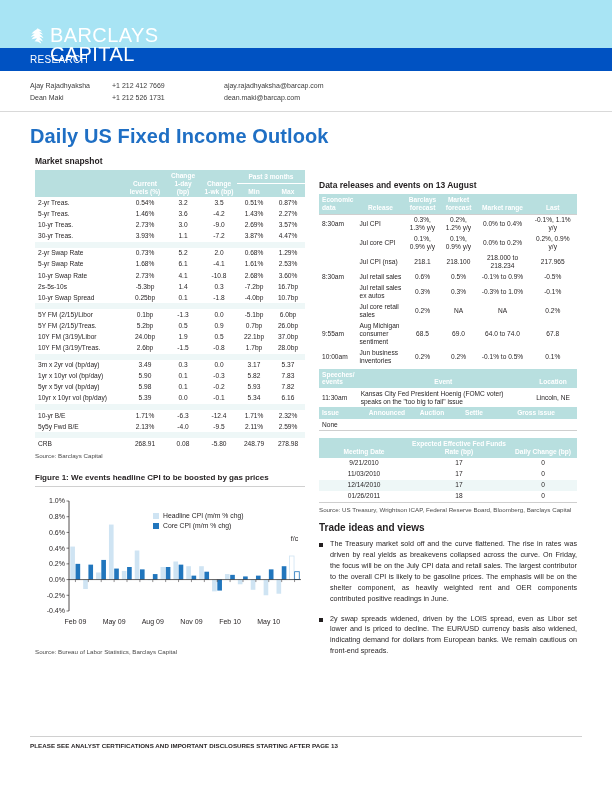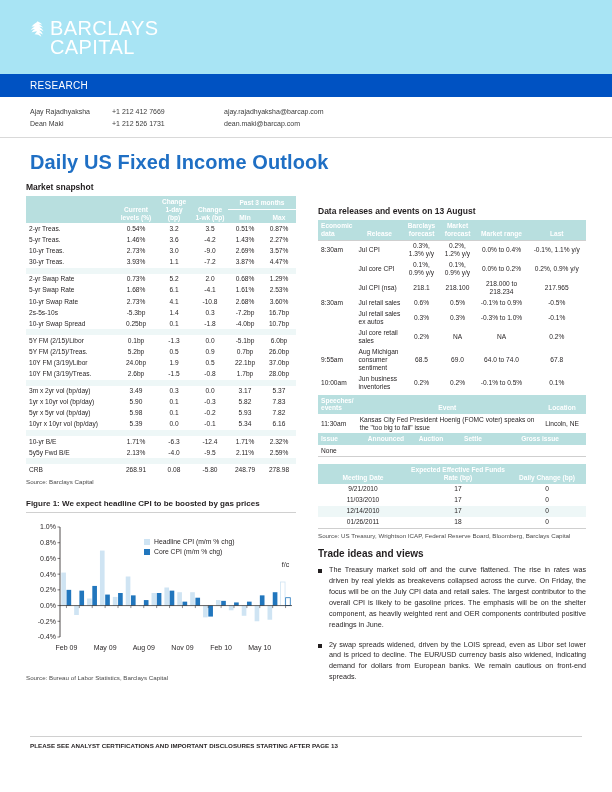--- a/index.html
+++ b/index.html
@@ -7,23 +7,23 @@
     width: 612px; height: 792px;
     background: #ffffff;
     font-family: "Liberation Sans", sans-serif;
     color: #231f20;
     overflow: hidden;
   }
   .page { position: relative; width: 612px; height: 792px; }
 
   
   .masthead {
-    height: 74px;
+    height: 48px;
     background: #a8e4f4;
-    padding: 19px 0 0 30px;
+    padding: 26px 0 0 30px;
   }
   .logo-row { display: flex; align-items: flex-start; gap: 5px; }
   .logo-bird { width: 15px; height: 17px; margin-top: 2px; flex: 0 0 auto; }
   .logo-words { line-height: 0.94; }
   .logo-l1, .logo-l2 {
     color: #ffffff;
     font-size: 20px;
     letter-spacing: 0.4px;
     font-weight: 400;
     display: block;
@@ -56,21 +56,21 @@
 
   .doc-title {
     padding: 13px 30px 8px 30px;
     color: #1f6fc4;
     font-size: 20px;
     font-weight: 700;
     letter-spacing: 0.1px;
   }
 
   
-  .cols { display: flex; padding: 0 26px; gap: 22px; }
+  .cols { display: flex; padding: 0 35px; gap: 14px; }
   .col-left { width: 270px; }
   .col-right { width: 270px; margin-top: 24px; }
 
   .sec-title {
     font-size: 8.5px;
     font-weight: bold;
     margin-bottom: 4px;
     color: #231f20;
   }
 
@@ -373,21 +373,21 @@
               <td class="num">268.91</td>
               <td class="num">0.08</td>
               <td class="num">-5.80</td>
               <td class="num">248.79</td>
               <td class="num">278.98</td>
             </tr>
           </tbody>
       </table>
       <div class="source">Source: Barclays Capital</div>
 
-      <div class="fig-title">Figure 1: We expect headline CPI to be boosted by gas prices</div>
+      <div class="fig-title">Figure 1: We events headline CPI to be boosted by gas prices</div>
       <div class="chart-wrap">
         <svg class="chart-svg" id="chart-svg" width="270" height="150" viewBox="0 0 270 150">
             <text x="30" y="10.4" text-anchor="end" font-size="7" fill="#231f20" font-family="&quot;Liberation Sans&quot;, sans-serif">1.0%</text>
             <line x1="31.5" y1="8" x2="34" y2="8" stroke="#231f20" stroke-width="0.6"></line>
             <text x="30" y="26.114285714285693" text-anchor="end" font-size="7" fill="#231f20" font-family="&quot;Liberation Sans&quot;, sans-serif">0.8%</text>
             <line x1="31.5" y1="23.714285714285694" x2="34" y2="23.714285714285694" stroke="#231f20" stroke-width="0.6"></line>
             <text x="30" y="41.82857142857143" text-anchor="end" font-size="7" fill="#231f20" font-family="&quot;Liberation Sans&quot;, sans-serif">0.6%</text>
             <line x1="31.5" y1="39.42857142857143" x2="34" y2="39.42857142857143" stroke="#231f20" stroke-width="0.6"></line>
             <text x="30" y="57.54285714285713" text-anchor="end" font-size="7" fill="#231f20" font-family="&quot;Liberation Sans&quot;, sans-serif">0.4%</text>
             <line x1="31.5" y1="55.14285714285713" x2="34" y2="55.14285714285713" stroke="#231f20" stroke-width="0.6"></line>

